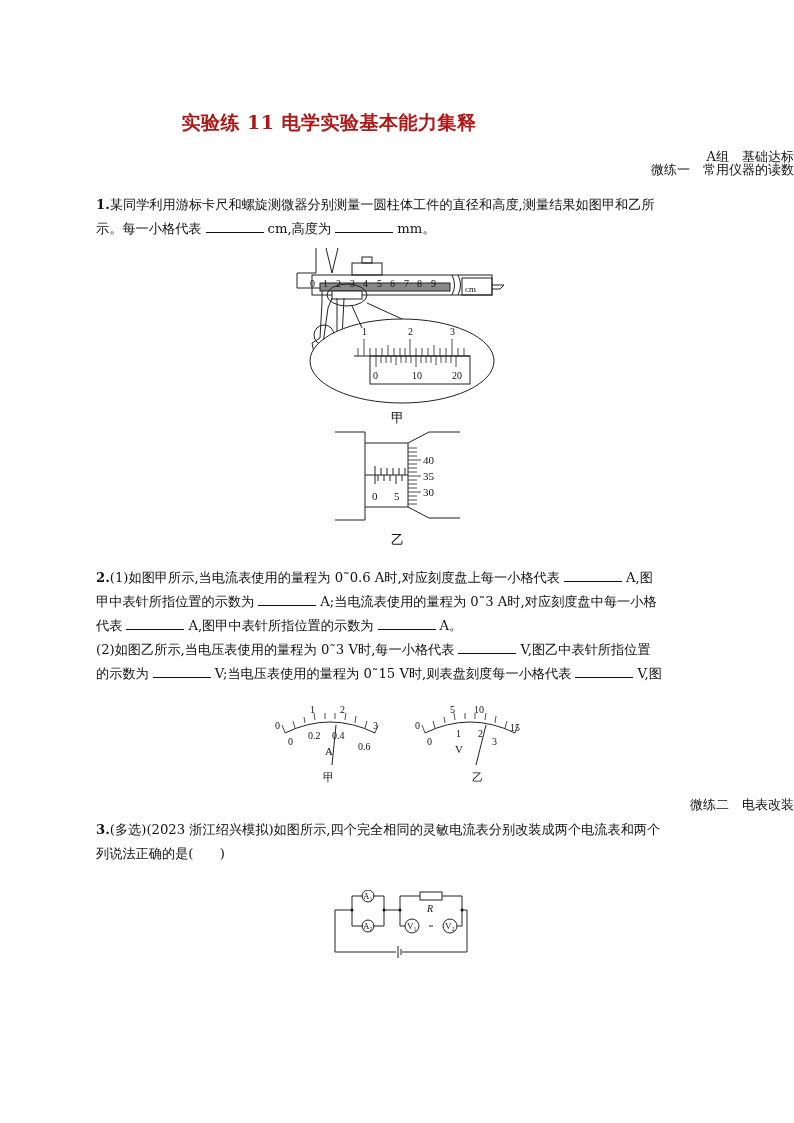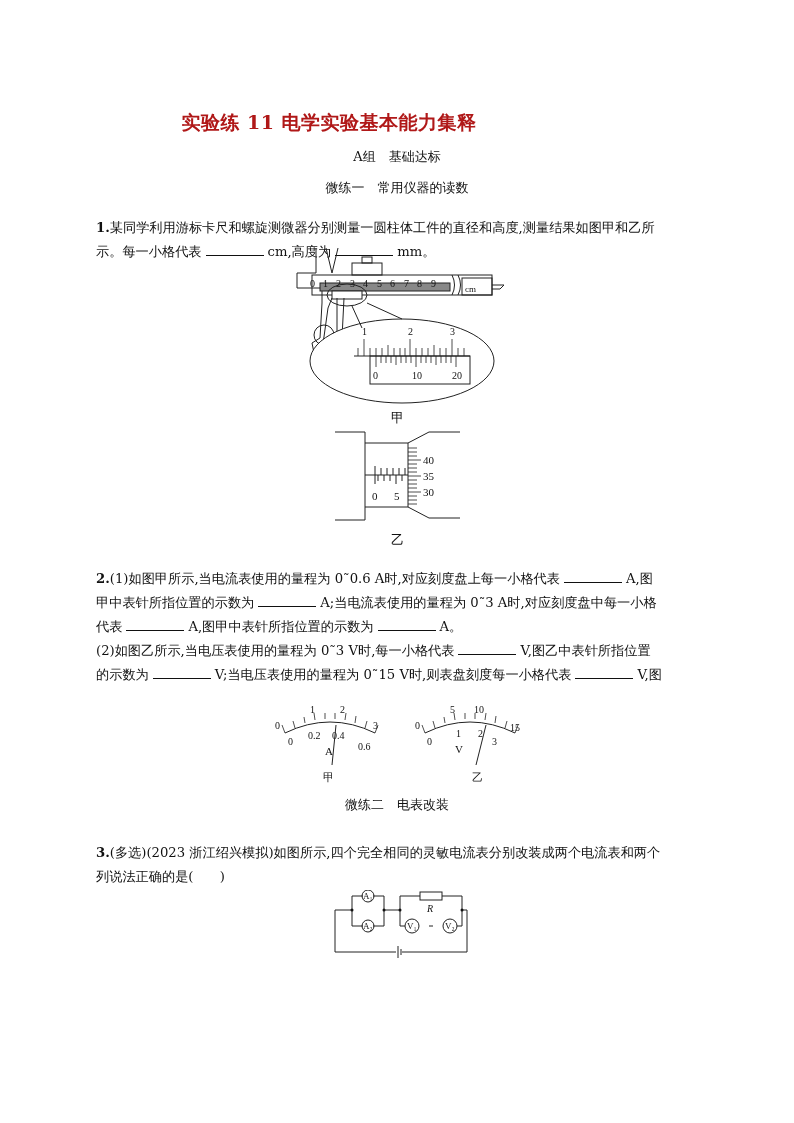--- a/index.html
+++ b/index.html
@@ -1,32 +1,32 @@
 <!DOCTYPE html>
 <html><head>
   <meta charset="utf-8">
   <style>
     html, body { margin: 0; padding: 0; background: #fff; }
     body { width: 794px; height: 1123px; position: relative; overflow: hidden;
            font-family: "DejaVu Serif", "Liberation Serif", serif; color: #111; }
     .title { position: absolute; top: 110px; left: 0; width: 658px; text-align: center;
              font-size: 19px; font-weight: bold; color: #b01818; letter-spacing: 0.5px; }
-    .sub { position: absolute; left: 0; width: 794px; text-align: center; font-size: 13px; }
-    .para { position: absolute; left: 96px; width: 612px; font-size: 13.2px; line-height: 24px; margin-top: 23px; }
+    .sub { position: absolute; left: 0; width: 794px; text-align: right; font-size: 13px; }
+    .para { position: absolute; left: 96px; width: 612px; font-size: 13.2px; line-height: 24px; }
     .blank { display: inline-block; width: 58px; border-bottom: 1px solid #111; height: 13px; margin: 0 4px; vertical-align: baseline; }
     .bold { font-weight: bold; }
     .fig { position: absolute; }
     .cap { position: absolute; font-size: 13px; }
   </style>
 </head>
 <body>
 
 <div class="title">实验练 11 电学实验基本能力集释</div>
 <div class="sub" style="top:148px">A组　基础达标</div>
-<div class="sub" style="top:179px">微练一　常用仪器的读数</div>
+<div class="sub" style="top:161px">微练一　常用仪器的读数</div>
 
 <div class="para" style="top:193px">
   <div><span class="bold">1.</span><span>某同学利用游标卡尺和螺旋测微器分别测量一圆柱体工件的直径和高度,测量结果如图甲和乙所</span></div>
   <div><span>示。每一小格代表</span><span class="blank"></span><span>cm,高度为</span><span class="blank"></span><span>mm。</span></div>
 </div>
 
 <svg class="fig" style="left:292px;top:243px" width="220" height="162" font-family="Liberation Serif, serif" font-size="10">
   <g stroke="#222" fill="none" stroke-width="1">
     <path d="M24 5 L24 30 L5 30 L5 45 L30 45 L30 60 L28 95 L20 100 L22 110 L30 108 L36 65 L40 55"></path>
     <path d="M34 5 L40 30 L46 5"></path>
@@ -145,21 +145,21 @@
   <g fill="#111">
     <text x="37" y="70">0</text>
       <text x="59" y="70">5</text>
     <text x="88" y="34">40</text>
       <text x="88" y="50">35</text>
       <text x="88" y="66">30</text>
   </g>
 </svg>
 <div class="cap" style="left:391px;top:531px">乙</div>
 
-<div class="para" style="top:544px">
+<div class="para" style="top:566px">
   <div><span class="bold">2.</span><span>(1)如图甲所示,当电流表使用的量程为 0˜0.6 A时,对应刻度盘上每一小格代表</span><span class="blank"></span><span>A,图</span></div>
   <div><span>甲中表针所指位置的示数为</span><span class="blank"></span><span>A;当电流表使用的量程为 0˜3 A时,对应刻度盘中每一小格</span></div>
   <div><span>代表</span><span class="blank"></span><span>A,图甲中表针所指位置的示数为</span><span class="blank"></span><span>A。</span></div>
   <div><span>(2)如图乙所示,当电压表使用的量程为 0˜3 V时,每一小格代表</span><span class="blank"></span><span>V,图乙中表针所指位置</span></div>
   <div><span>的示数为</span><span class="blank"></span><span>V;当电压表使用的量程为 0˜15 V时,则表盘刻度每一小格代表</span><span class="blank"></span><span>V,图</span></div>
 </div>
 
 <svg class="fig" style="left:270px;top:703px" width="120" height="82" font-family="Liberation Serif, serif" font-size="10">
   <path d="M15 30 Q60 8 105 30" stroke="#222" fill="none"></path>
   <g stroke="#222" stroke-width="0.8">

